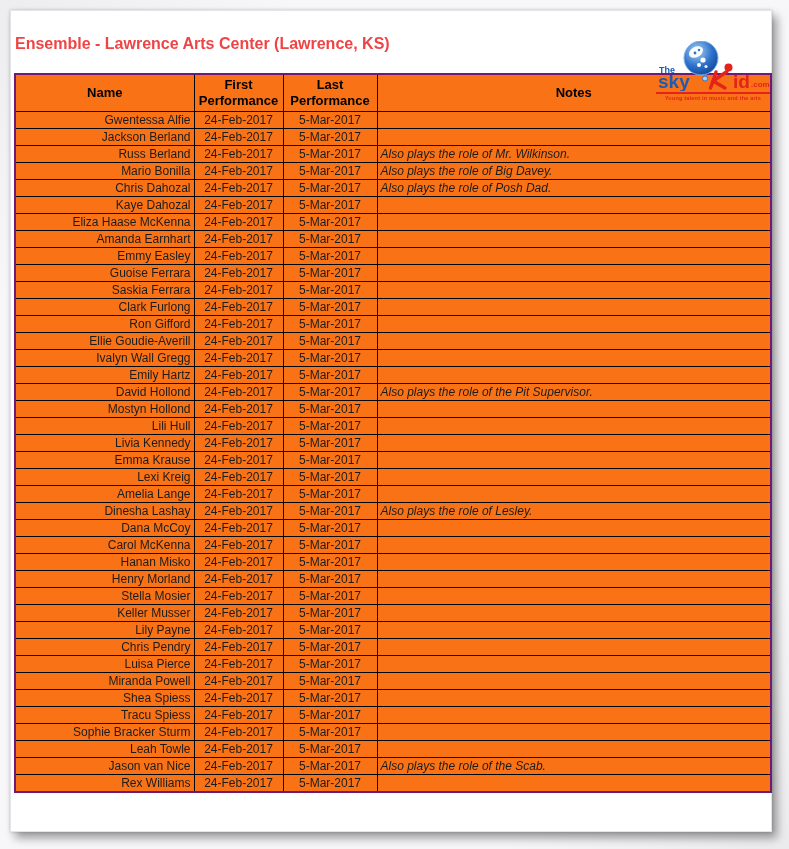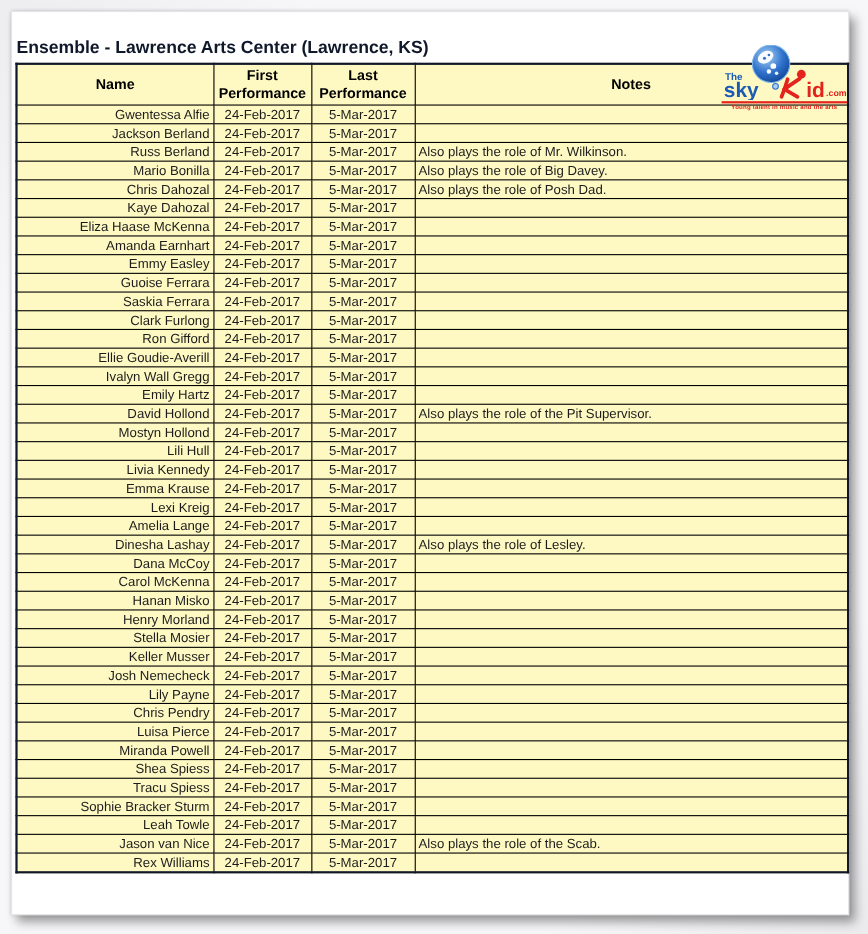--- a/index.html
+++ b/index.html
@@ -22,32 +22,32 @@
     box-shadow: 0 0 3px rgba(0,0,0,0.18), 5px 6px 9px rgba(0,0,0,0.38);
     box-sizing: border-box;
   }
   .title {
     position: absolute;
     left: 4px;
     top: 24px;
     margin: 0;
     font-size: 16px;
     font-weight: bold;
-    color: #0f172a;
+    color: #ef4444;
     white-space: nowrap;
   }
   table.roster {
     position: absolute;
     left: 3px;
-    top: 46px;
+    top: 62px;
     width: 756px;
     border-collapse: collapse;
     table-layout: fixed;
-    background: #fef9c3;
-    border: 2px solid #0f172a;
+    background: #f97316;
+    border: 2px solid #701a75;
   }
   table.roster th, table.roster td {
     border: 1px solid #000000;
     overflow: hidden;
     white-space: nowrap;
   }
   table.roster th {
     font-size: 13px;
     font-weight: bold;
     color: #000000;
@@ -60,21 +60,21 @@
   }
   table.roster td {
     font-size: 12px;
     color: #1c1c1c;
     height: 16px;
     padding: 0 3px;
     line-height: 16px;
   }
   td.c-name  { text-align: right; }
   td.c-date  { text-align: center; }
-  td.c-notes { text-align: left; }
+  td.c-notes { text-align: left; font-style: italic; }
 
   .logo {
     position: absolute;
     top: 30px;
     right: 1px;
     width: 114px;
     z-index: 5;
   }
   .logo svg { display: block; }
   .t-the { font-size: 9px;  font-weight: bold; }
@@ -324,26 +324,20 @@
           <td class="c-date">5-Mar-2017</td>
           <td class="c-notes"></td>
         </tr>
         <tr>
           <td class="c-name">Keller Musser</td>
           <td class="c-date">24-Feb-2017</td>
           <td class="c-date">5-Mar-2017</td>
           <td class="c-notes"></td>
         </tr>
         <tr>
-          <td class="c-name">Josh Nemecheck</td>
-          <td class="c-date">24-Feb-2017</td>
-          <td class="c-date">5-Mar-2017</td>
-          <td class="c-notes"></td>
-        </tr>
-        <tr>
           <td class="c-name">Lily Payne</td>
           <td class="c-date">24-Feb-2017</td>
           <td class="c-date">5-Mar-2017</td>
           <td class="c-notes"></td>
         </tr>
         <tr>
           <td class="c-name">Chris Pendry</td>
           <td class="c-date">24-Feb-2017</td>
           <td class="c-date">5-Mar-2017</td>
           <td class="c-notes"></td>

